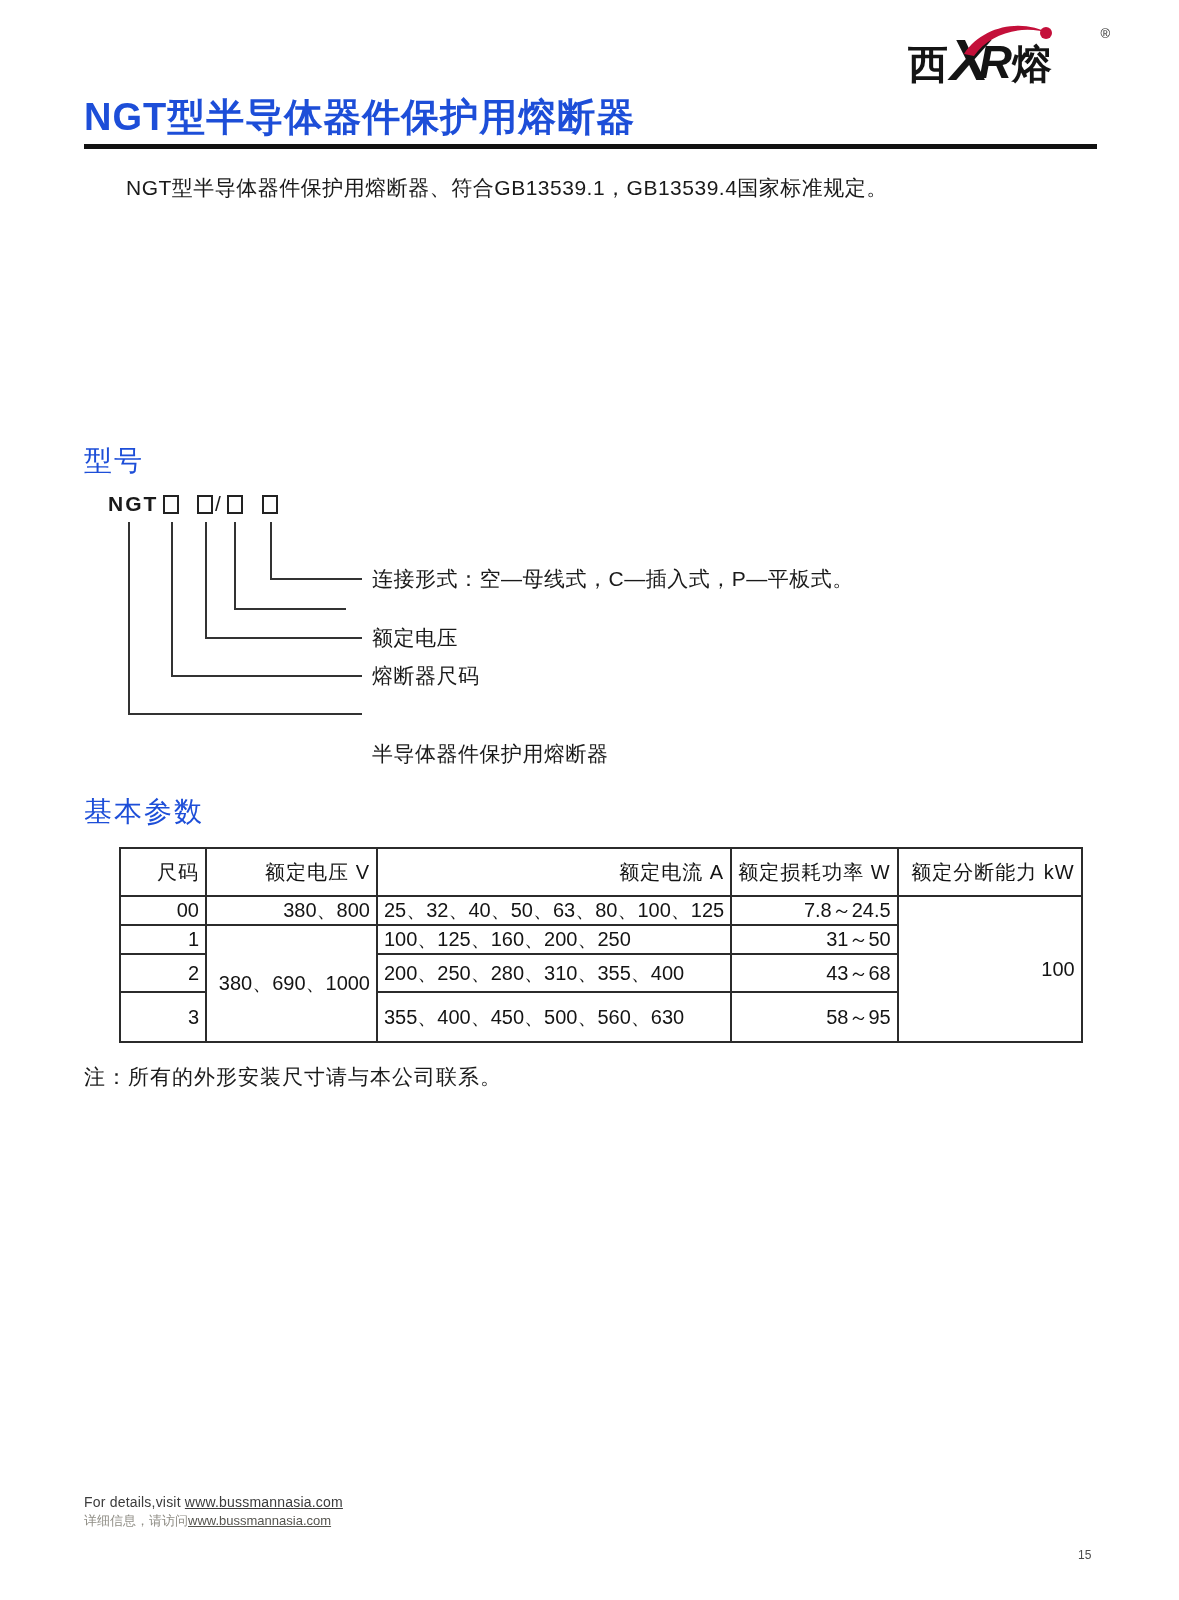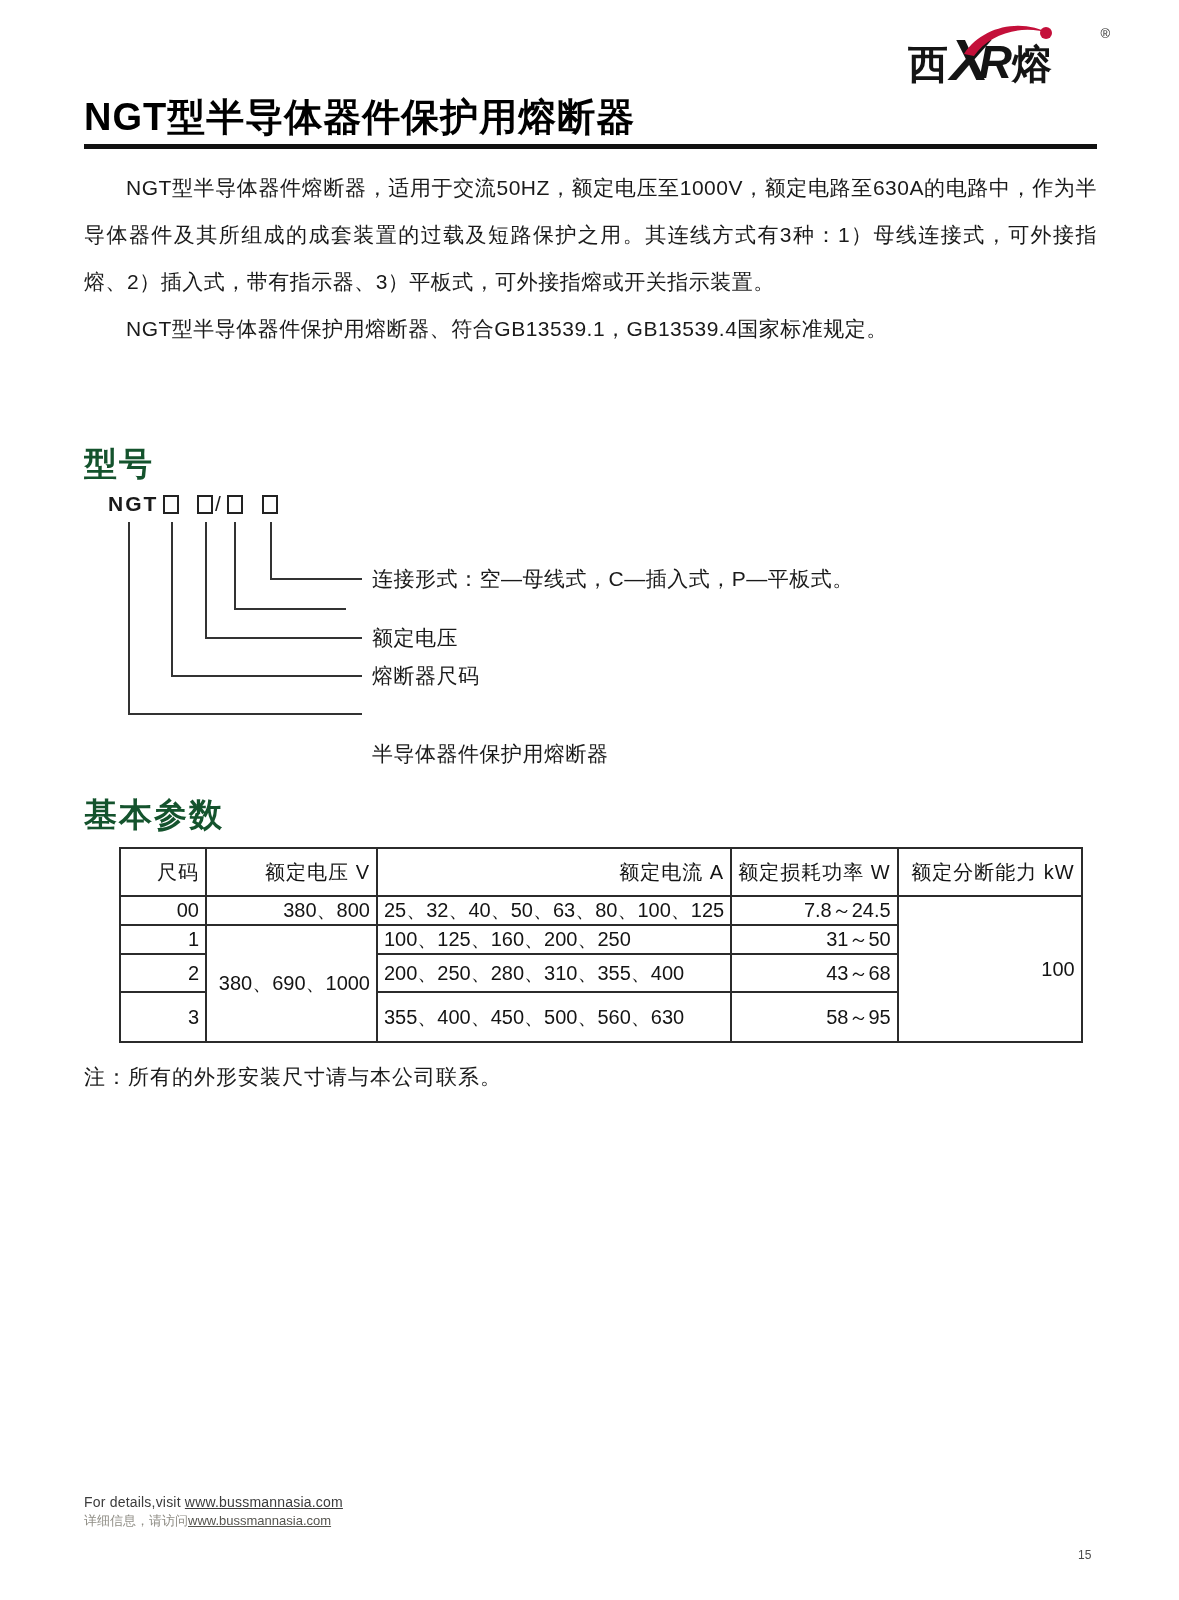--- a/index.html
+++ b/index.html
@@ -18,31 +18,31 @@
   .logo { position:absolute; top:36px; left:908px; width:190px; height:62px; }
   .logo-row { position:relative; display:flex; align-items:flex-end; }
   .logo-cn { font-size:40px; font-weight:900; color:#141414; line-height:1; letter-spacing:0; }
   .logo-x  { font-size:58px; font-weight:900; font-style:italic; line-height:0.82; color:#141414; margin-left:2px; }
   .logo-r  { font-size:46px; font-weight:900; font-style:italic; line-height:0.9; color:#141414; margin-left:-10px; }
   .logo-reg { position:absolute; top:-10px; right:-12px; font-size:13px; color:#2a2a2a; font-weight:400; }
   .swoosh { position:absolute; top:-14px; left:52px; width:96px; height:34px; }
 
   
   .title { position:absolute; top:92px; left:84px; width:1012px;
-           font-size:38px; font-weight:700; letter-spacing:1px; color:#000000; }
+           font-size:38px; font-weight:700; letter-spacing:1px; color:#1d4ed8; }
   .title-rule { position:absolute; top:144px; left:84px; width:1013px; height:5px; background:#111; }
 
   
   .intro { position:absolute; top:164px; left:84px; width:1013px; }
   .intro p { font-size:21px; line-height:47px; text-align:justify; text-indent:2em;
              letter-spacing:0.5px; color:#1a1a1a; }
 
   
-  .sec-heading { position:absolute; left:84px; font-size:33px; font-weight:700;
-                 letter-spacing:2px; color:#14532d; }
+  .sec-heading { position:absolute; left:84px; font-size:28px; font-weight:400;
+                 letter-spacing:2px; color:#1d4ed8; }
   #model-heading { top:442px; }
   #params-heading { top:793px; }
 
   
   .diagram { position:absolute; top:492px; left:84px; width:940px; height:250px; font-size:21px; }
   .model-prefix { position:absolute; left:24px; top:0; font-weight:600; letter-spacing:2px;
                   font-size:21px; color:#1a1a1a; }
   .model-box { position:absolute; top:3px; width:16px; height:19px; border:2px solid #222;
                background:#fff; }
   .model-slash { position:absolute; top:0; font-size:21px; color:#1a1a1a; }
@@ -89,21 +89,20 @@
       <span class="logo-r">R</span>
       <span class="logo-cn">熔</span>
       <span class="logo-reg">®</span>
     </div>
   </div>
 
   <h1 class="title">NGT型半导体器件保护用熔断器</h1>
   <div class="title-rule"></div>
 
   <div class="intro">
-    <p>NGT型半导体器件熔断器，适用于交流50HZ，额定电压至1000V，额定电路至630A的电路中，作为半导体器件及其所组成的成套装置的过载及短路保护之用。其连线方式有3种：1）母线连接式，可外接指熔、2）插入式，带有指示器、3）平板式，可外接指熔或开关指示装置。</p>
     <p>NGT型半导体器件保护用熔断器、符合GB13539.1，GB13539.4国家标准规定。</p>
   </div>
 
   <h2 class="sec-heading" id="model-heading">型号</h2>
 
   <div class="diagram">
     <span class="model-prefix">NGT</span>
     <span class="model-box" style="left:79px"></span>
     <span class="model-box" style="left:113px"></span>
     <span class="model-slash" style="left:131px">/</span>

